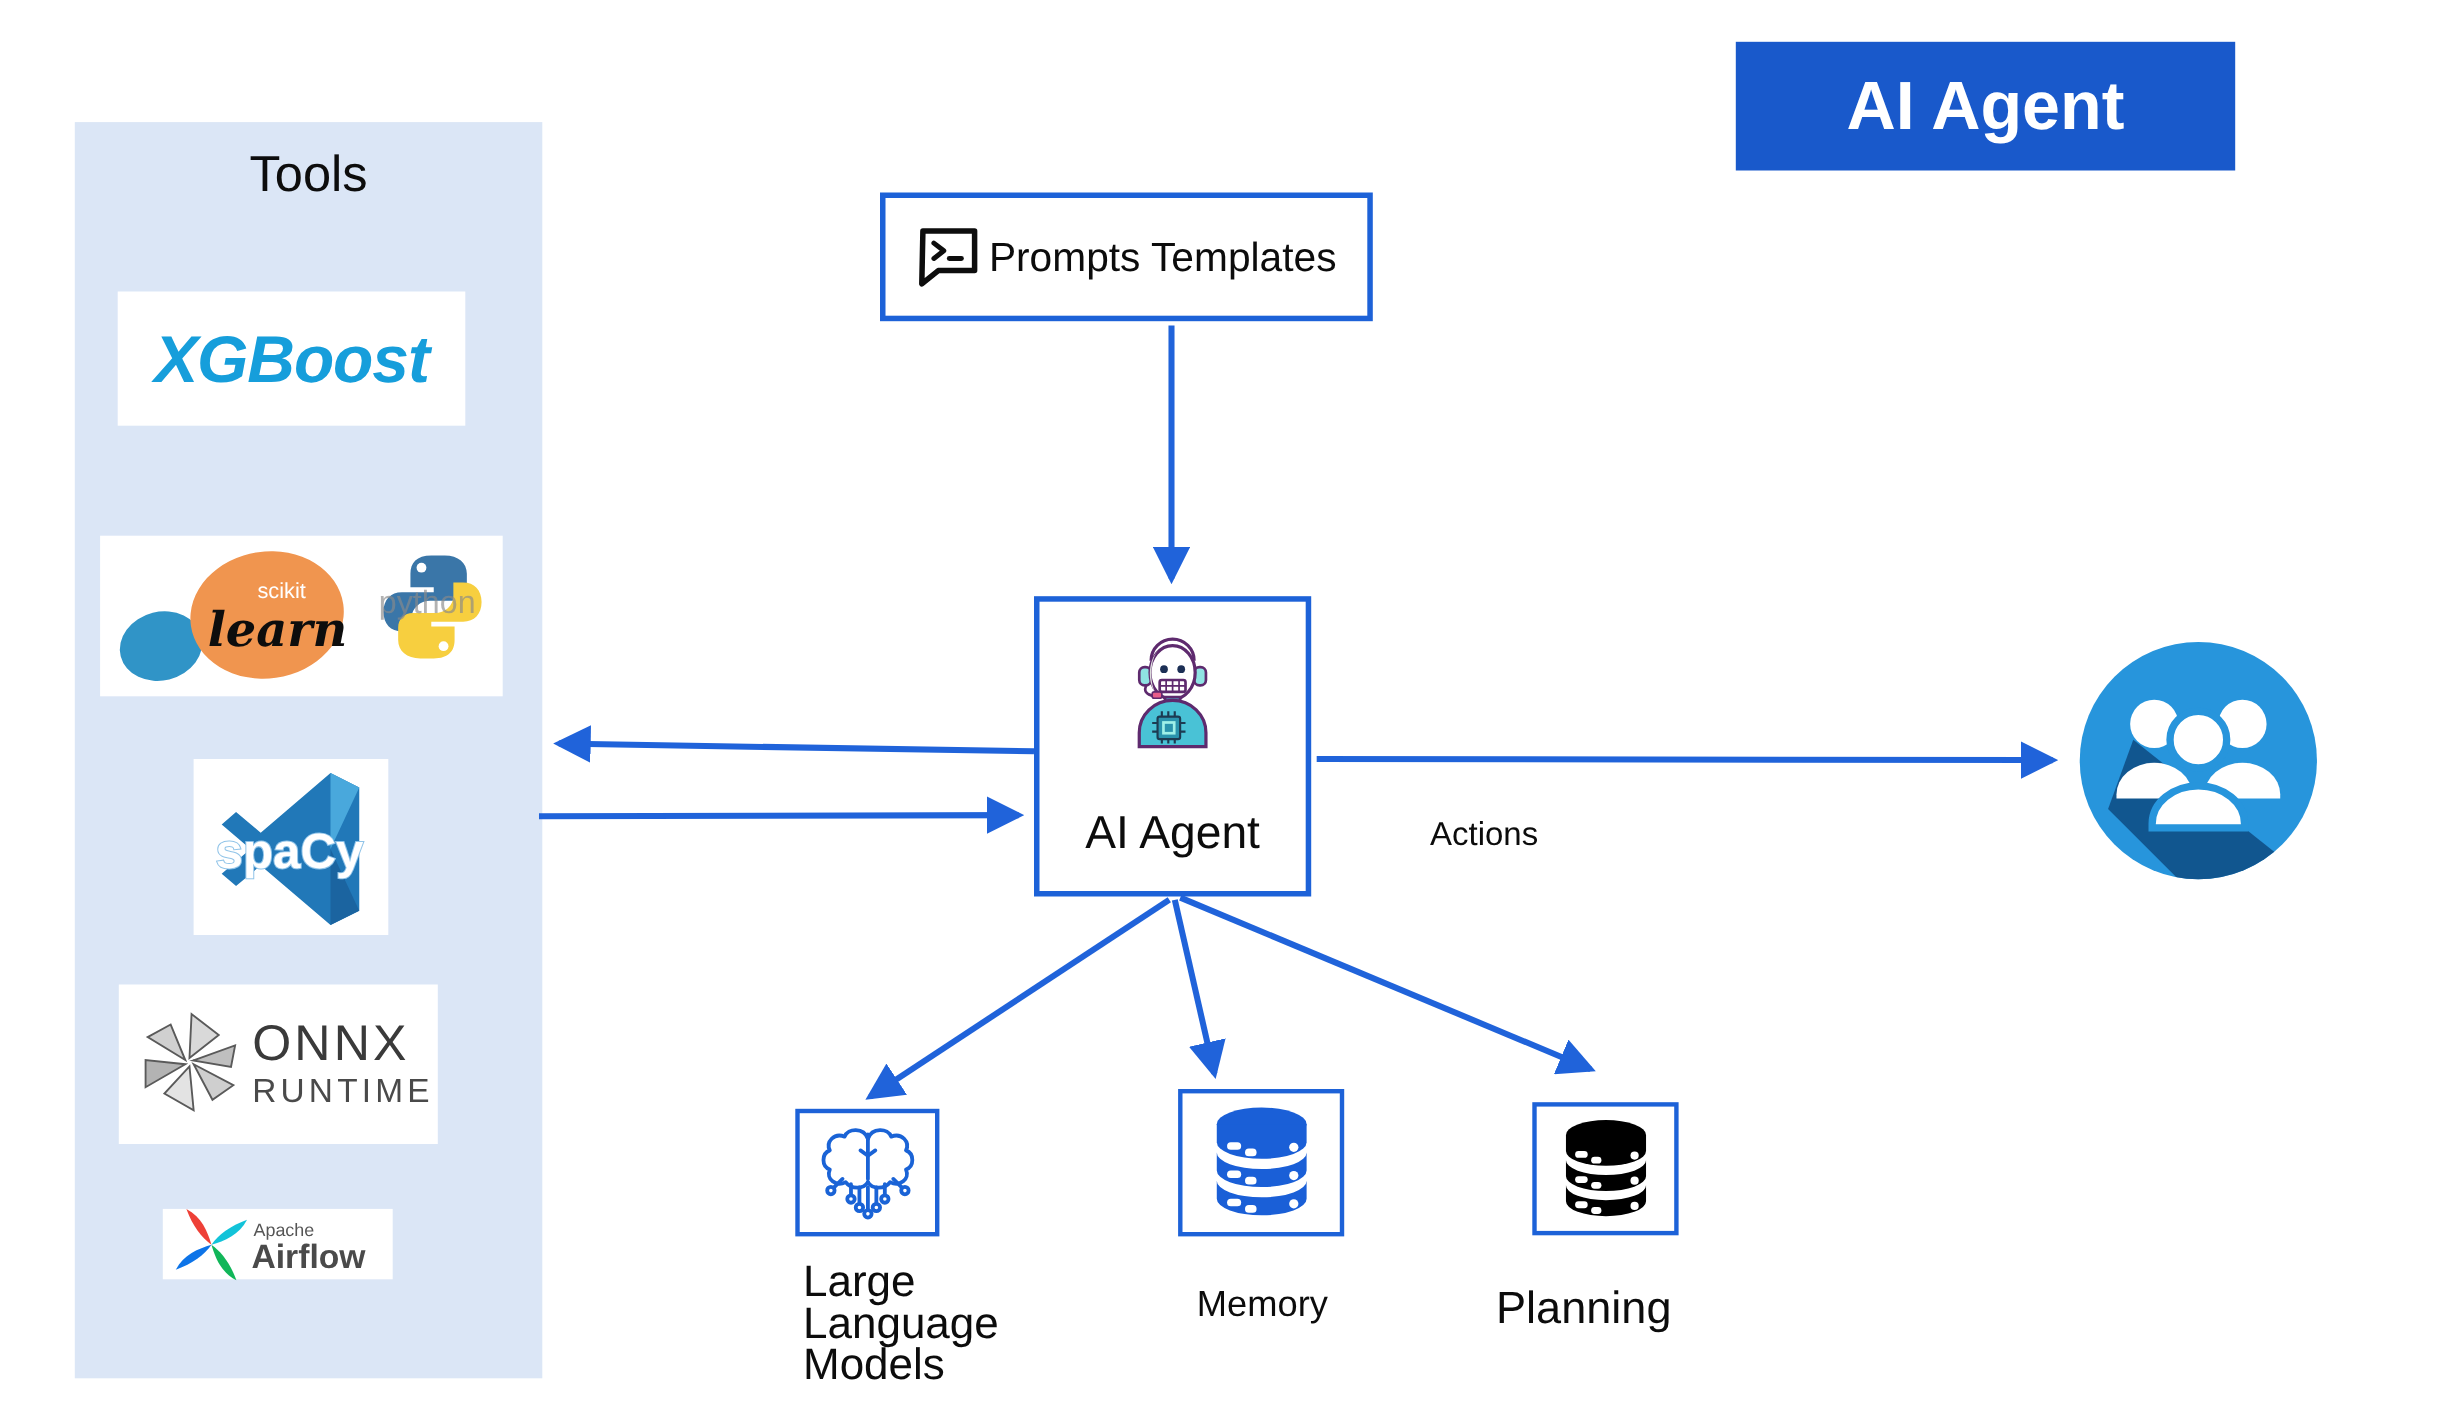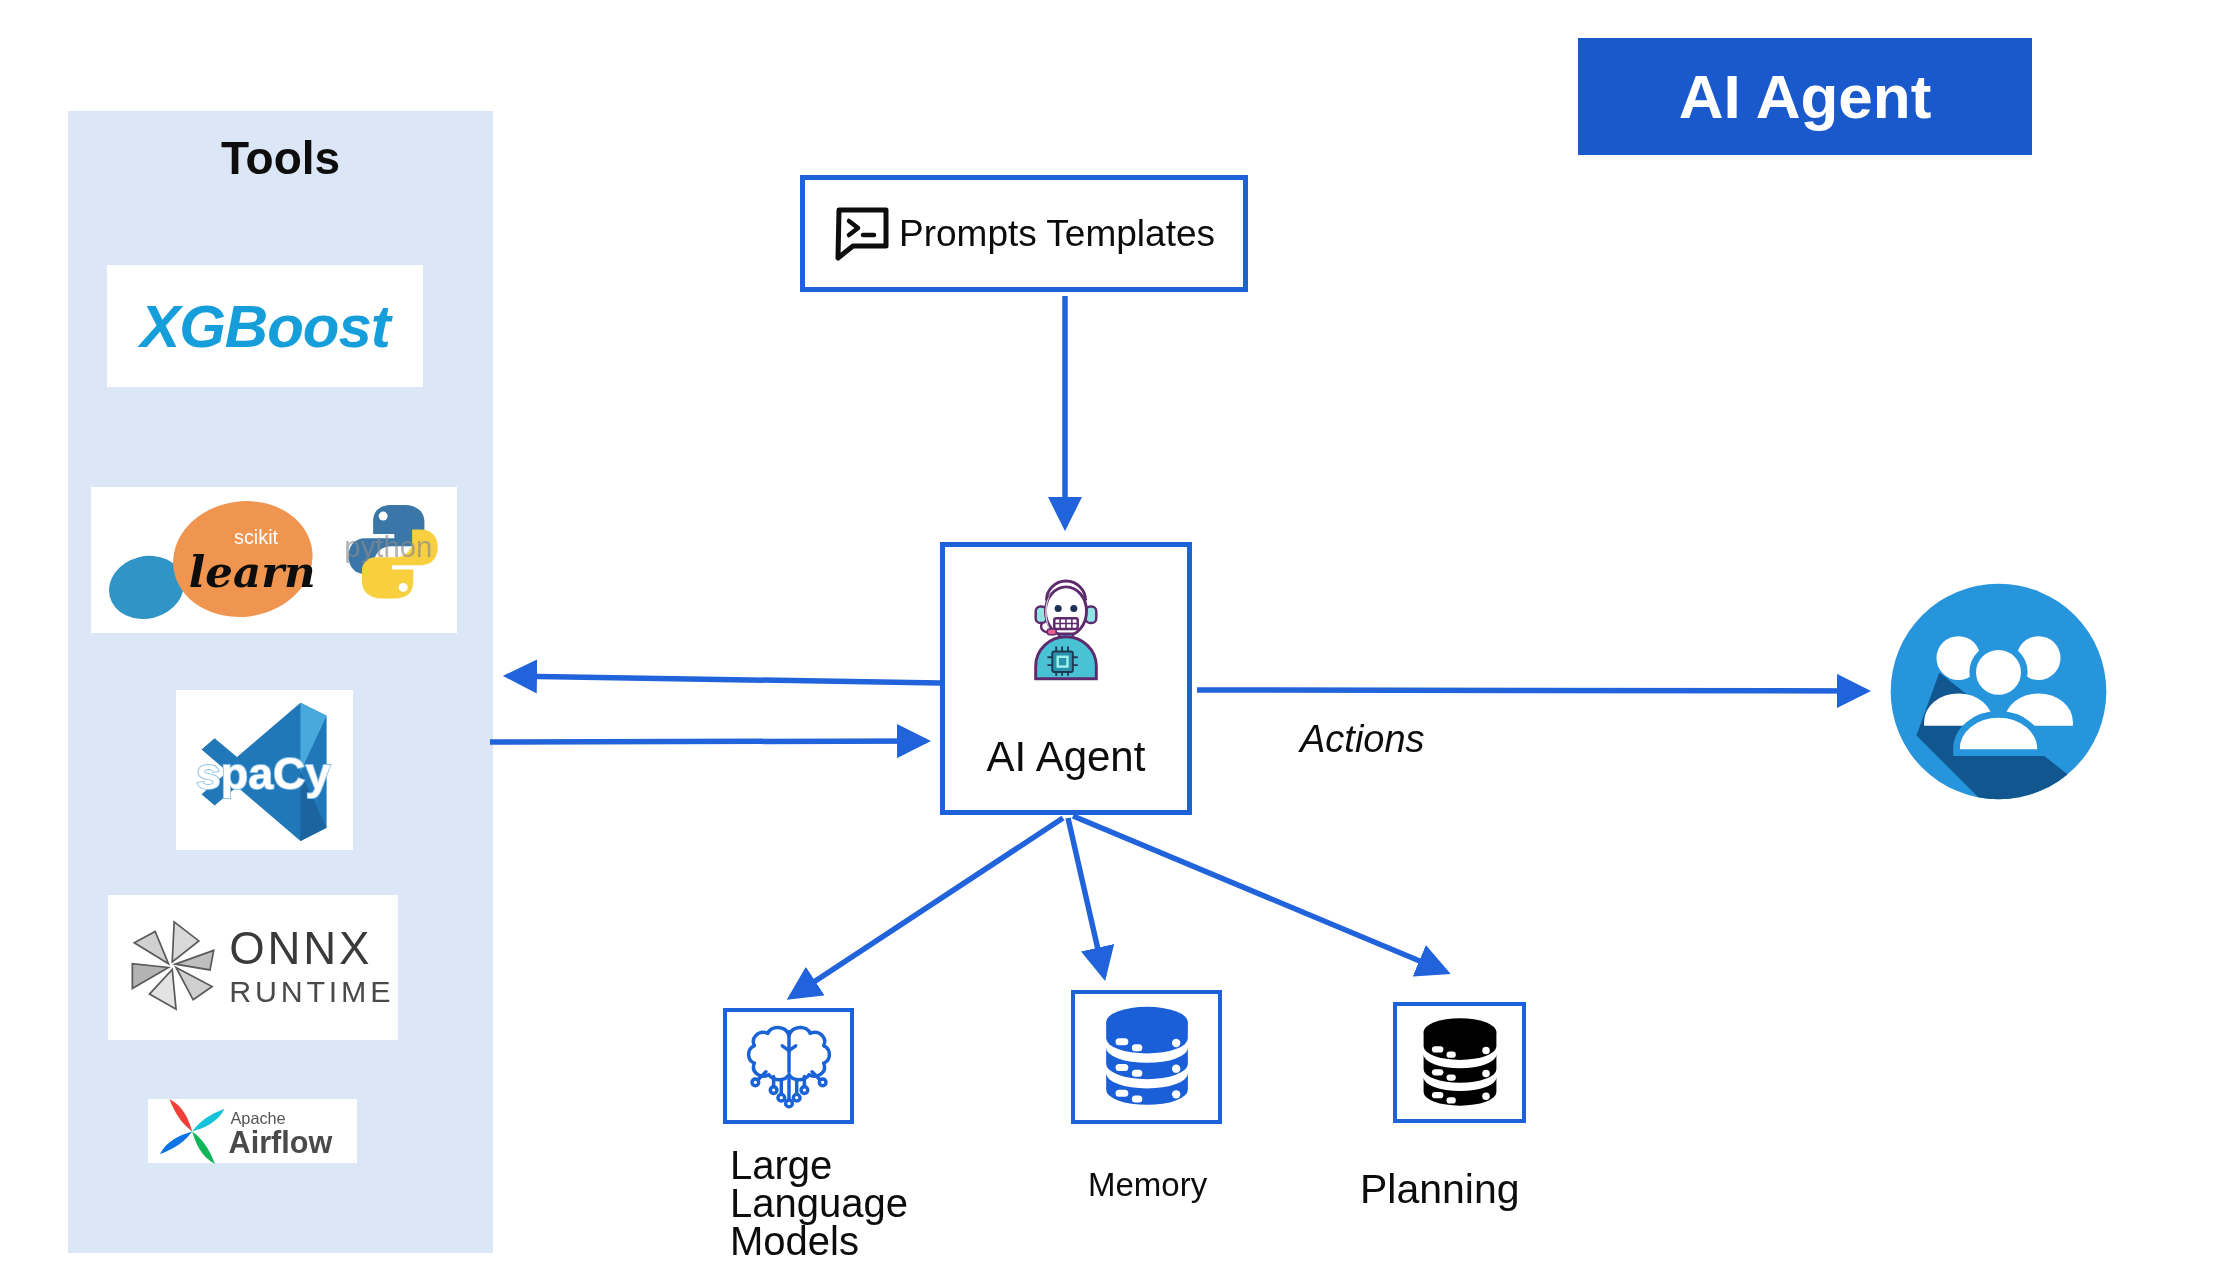--- a/index.html
+++ b/index.html
@@ -2,21 +2,21 @@
 <html><head>
 <meta charset="utf-8">
 <style>
   html,body{margin:0;padding:0;background:#fff;}
   #canvas{position:relative;width:2232px;height:1282px;background:#fff;
           font-family:"Liberation Sans",sans-serif;overflow:hidden;}
   .abs{position:absolute;}
   
   #sidebar{left:68px;top:111px;width:425px;height:1142px;background:#dbe6f6;}
   #sidebar-title{left:0;top:20px;width:425px;text-align:center;font-size:46px;
-                 font-weight:bold;color:#0d0d0d;}
+                 font-weight:normal;color:#0d0d0d;}
   .card{position:absolute;background:#fff;display:flex;align-items:center;justify-content:center;}
   #card-xgboost{left:107px;top:265px;width:316px;height:122px;justify-content:center;}
   #xgboost-text{font-size:60px;font-style:italic;font-weight:bold;color:#169edb;letter-spacing:-1px;}
   #card-sklearn{left:91px;top:487px;width:366px;height:146px;}
   #card-spacy{left:176px;top:690px;width:177px;height:160px;}
   #card-onnx{left:108px;top:895px;width:290px;height:145px;}
   #card-airflow{left:148px;top:1099px;width:209px;height:64px;align-items:center;}
   
   .node-box{position:absolute;background:#fff;border:5px solid #1d62d8;box-sizing:border-box;}
   #prompts-box{left:800px;top:175px;width:448px;height:117px;display:flex;align-items:center;
@@ -28,21 +28,21 @@
   .small-box{position:absolute;background:#fff;border:4px solid #1d62d8;box-sizing:border-box;
              display:flex;align-items:center;justify-content:center;}
   #llm-box{left:723px;top:1008px;width:131px;height:116px;}
   #memory-box{left:1071px;top:990px;width:151px;height:134px;}
   #planning-box{left:1393px;top:1002px;width:133px;height:121px;}
   
   .lbl{position:absolute;color:#0c0c0c;}
   #llm-label{left:730px;top:1146px;font-size:40px;line-height:38px;}
   #memory-label{left:1088px;top:1166px;font-size:33px;}
   #planning-label{left:1360px;top:1166px;font-size:41px;}
-  #actions-label{left:1300px;top:718px;font-size:38px;font-style:italic;}
+  #actions-label{left:1300px;top:742px;font-size:30px;}
   #user-label{left:1925px;top:836px;font-size:37px;line-height:58px;}
   
   #title-banner{left:1578px;top:38px;width:454px;height:117px;background:#1959cb;
                 display:flex;align-items:center;justify-content:center;}
   #title-banner-text{color:#fff;font-size:62px;font-weight:bold;}
   
   #edges{left:0;top:0;width:2232px;height:1282px;pointer-events:none;}
 </style>
 </head>
 <body>

